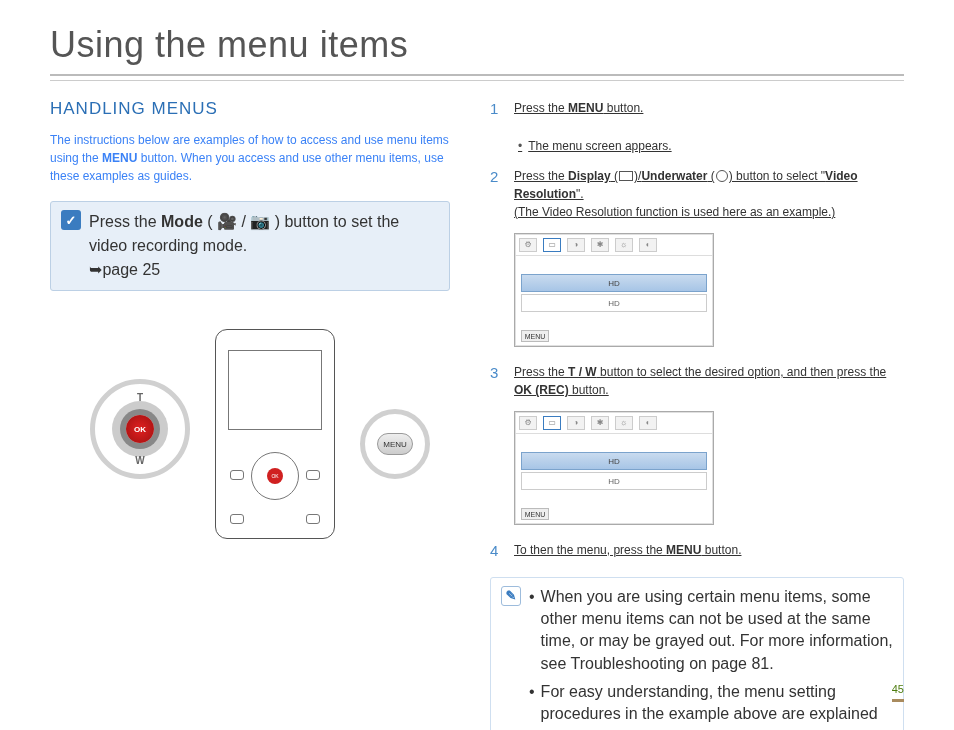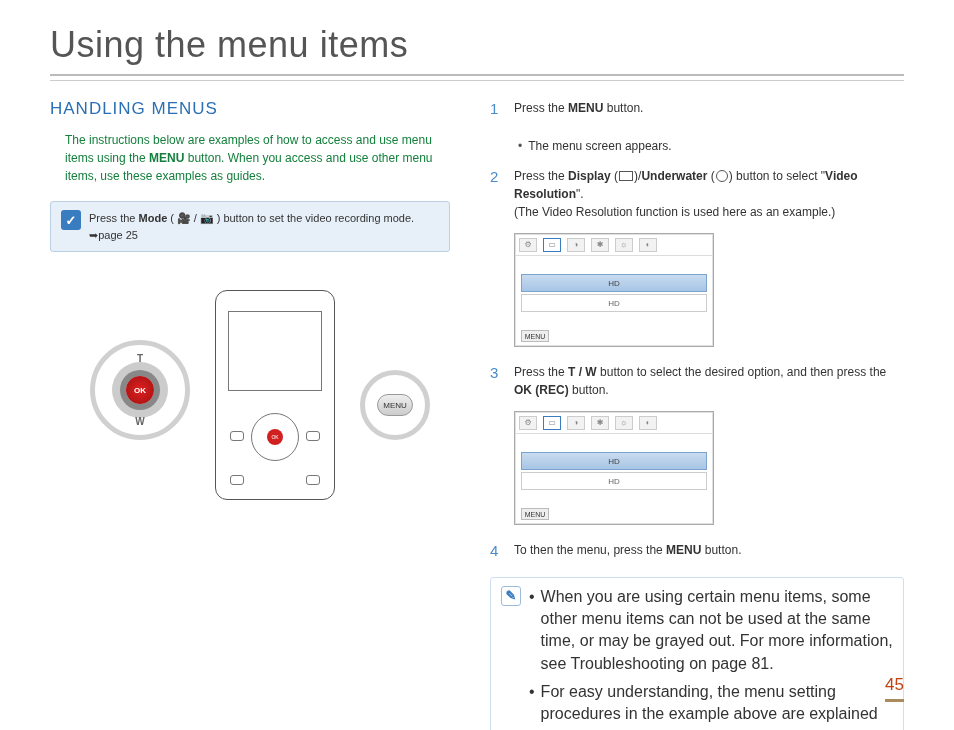--- a/index.html
+++ b/index.html
@@ -26,44 +26,44 @@
   .cols { display: flex; gap: 40px; }
   .col-left { width: 400px; }
   .col-right { flex: 1; }
   .section-head {
     color: #2b6fb5;
     font-size: 17px;
     letter-spacing: 1px;
     margin-bottom: 12px;
     font-weight: 400;
   }
-  p { line-height: 1.5; font-size: 12px; color: #15803d; margin-left: 15px; }
+  p { line-height: 1.5; font-size: 12px; color: #3b82f6; }
   .tip-box {
     border: 1px solid #bcd0e5;
     background: #e7eff8;
     border-radius: 3px;
     padding: 8px 10px;
     margin-top: 16px;
     display: flex;
     gap: 8px;
     align-items: flex-start;
   }
   .tip-icon {
     width: 20px; height: 20px;
     background: #3a7cc0;
     border-radius: 3px;
     display:flex; align-items:center; justify-content:center;
     color: #fff; font-weight: bold; font-size: 13px;
     flex-shrink: 0;
   }
   .tip-icon.white { background:#fff; border:1px solid #9dbcdc; color:#3a7cc0; }
-  .tip-text { font-size: 11px; line-height:1.5; }
+  .tip-text { font-size: 16px; line-height:1.5; }
   .step { display:flex; gap:10px; margin-bottom:12px; }
   .step-num { color:#4a8bc9; font-size:15px; font-weight:400; width:14px; flex-shrink:0; line-height:1.3; }
-  .step-body { flex:1; line-height:1.5; }
+  .step-body { flex:1; line-height:1.5;text-decoration:underline; }
   .bullet { display:flex; gap:6px; margin-top:20px; margin-left:4px; }
   .bullet::before { content:"•"; color:#555; }
   b { font-weight:bold; }
   .screen {
     width: 200px; height: 114px;
     border: 1px solid #aaa;
     background: #fff;
     margin: 10px 0 16px 24px;
     position: relative;
     box-shadow: 0 0 0 1px #e0e0e0 inset;
@@ -163,21 +163,21 @@
     position:absolute; top:50%; left:50%; transform:translate(-50%,-50%);
     width:16px; height:16px; border-radius:50%;
     background:#d02020; display:flex;align-items:center;justify-content:center;
     font-size:5px; color:#fff;
   }
   .camera-side-btn {
     position:absolute; width:14px; height:10px; border:1px solid #777; border-radius:3px;
   }
   .page-num {
     position:absolute; right:50px; bottom:28px;
-    font-size:17px; color:#c2410c;
+    font-size:11px; color:#4d7c0f;
     border-bottom: 3px solid #a98b5e;
     padding-bottom:4px;
   }
   ul.note-list { list-style:none; }
   ul.note-list li { display:flex; gap:6px; margin-bottom:6px; line-height:1.4; font-size:16px;}
   ul.note-list li::before { content:"•"; }
 </style>
 </head>
 <body>
 

